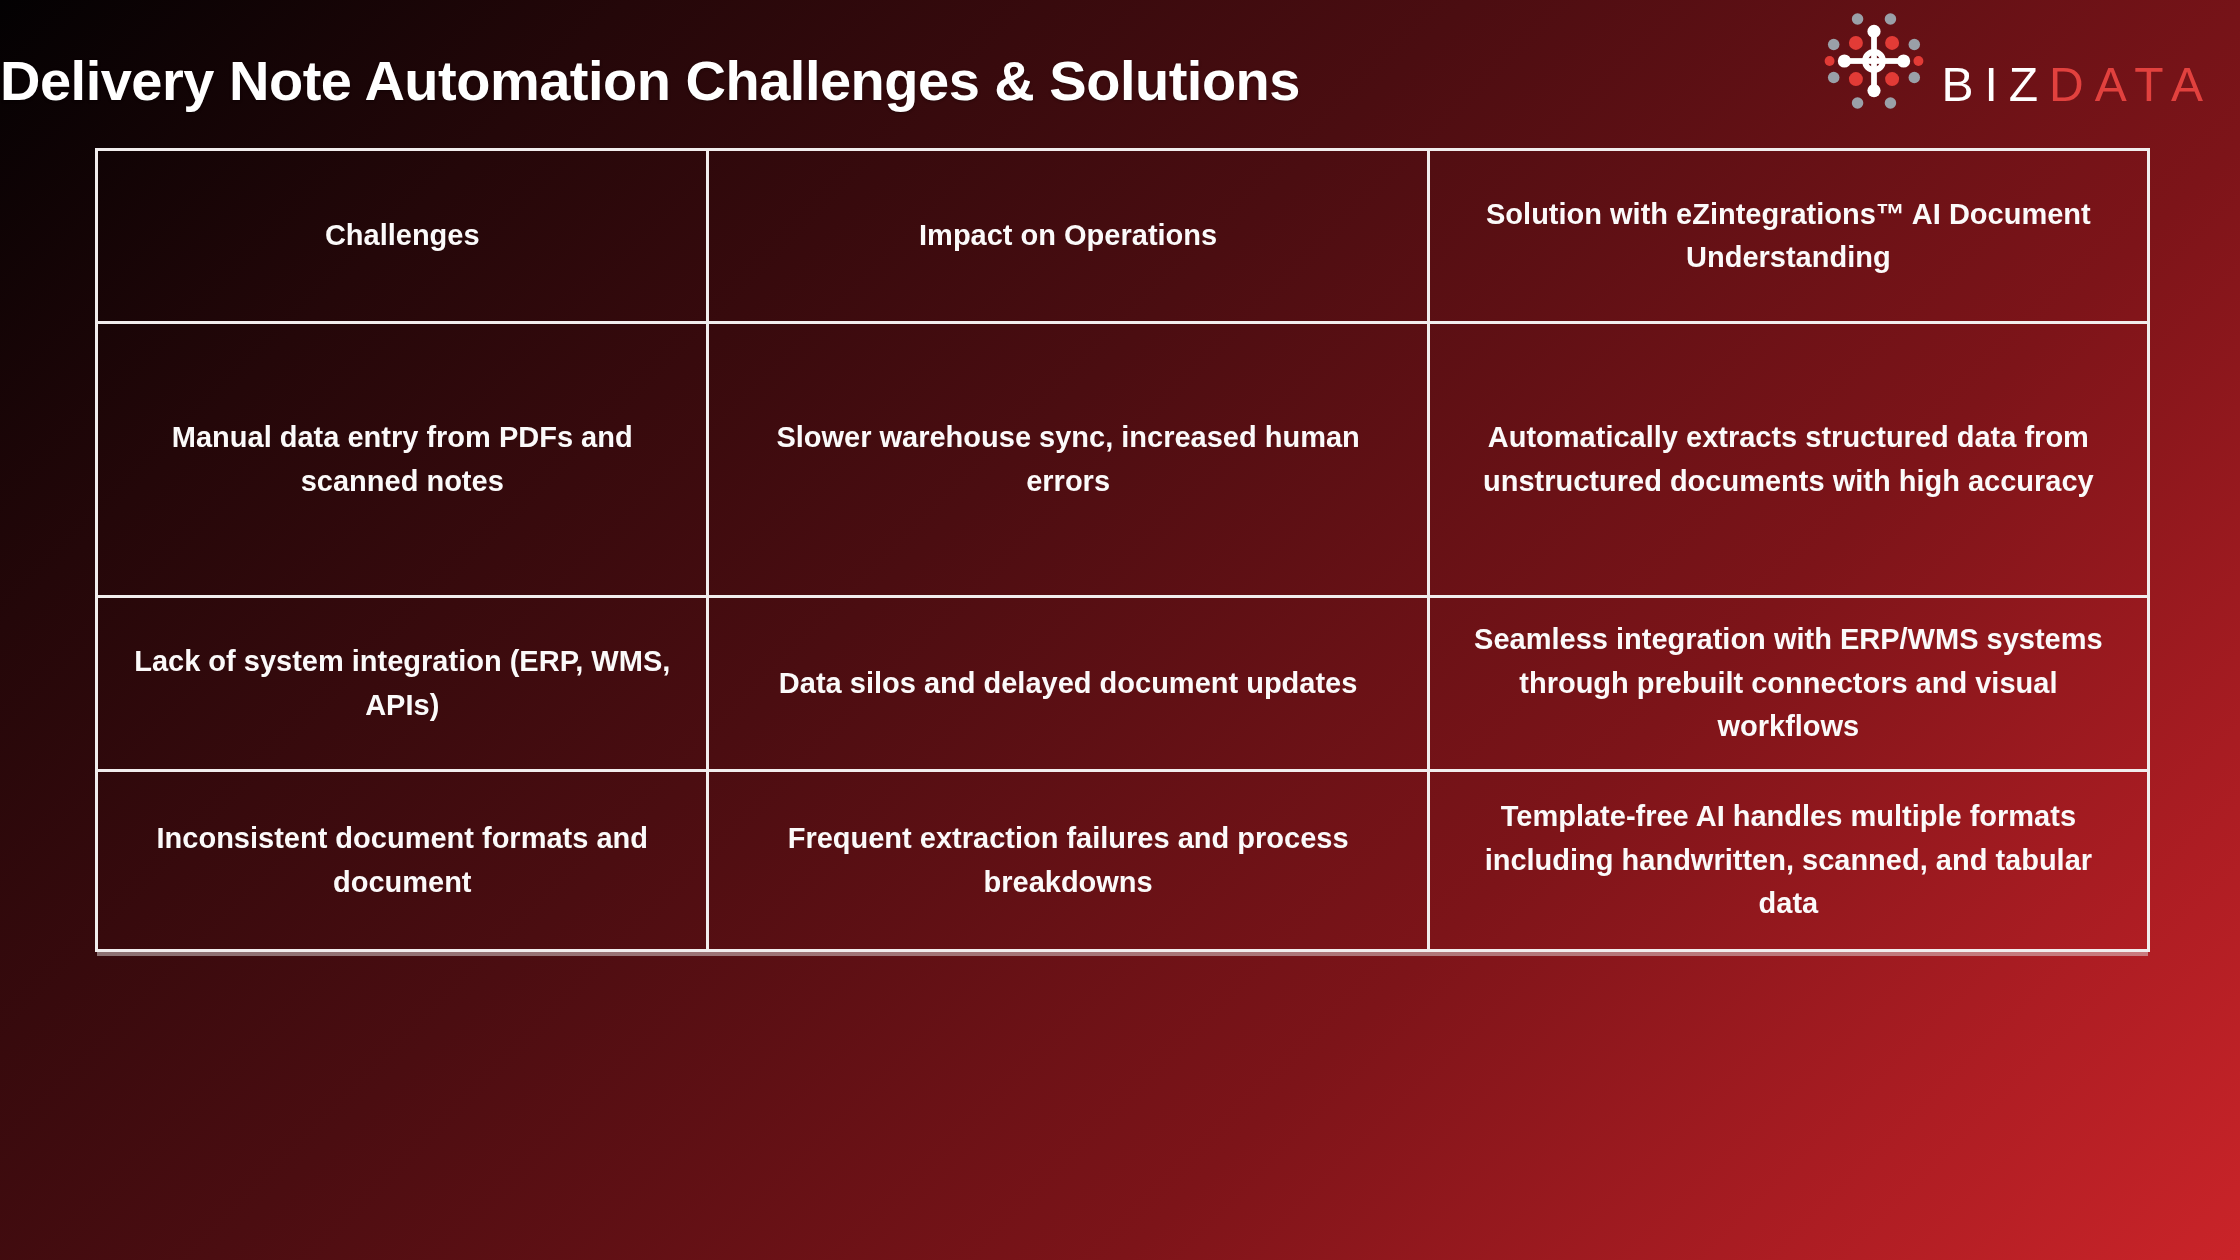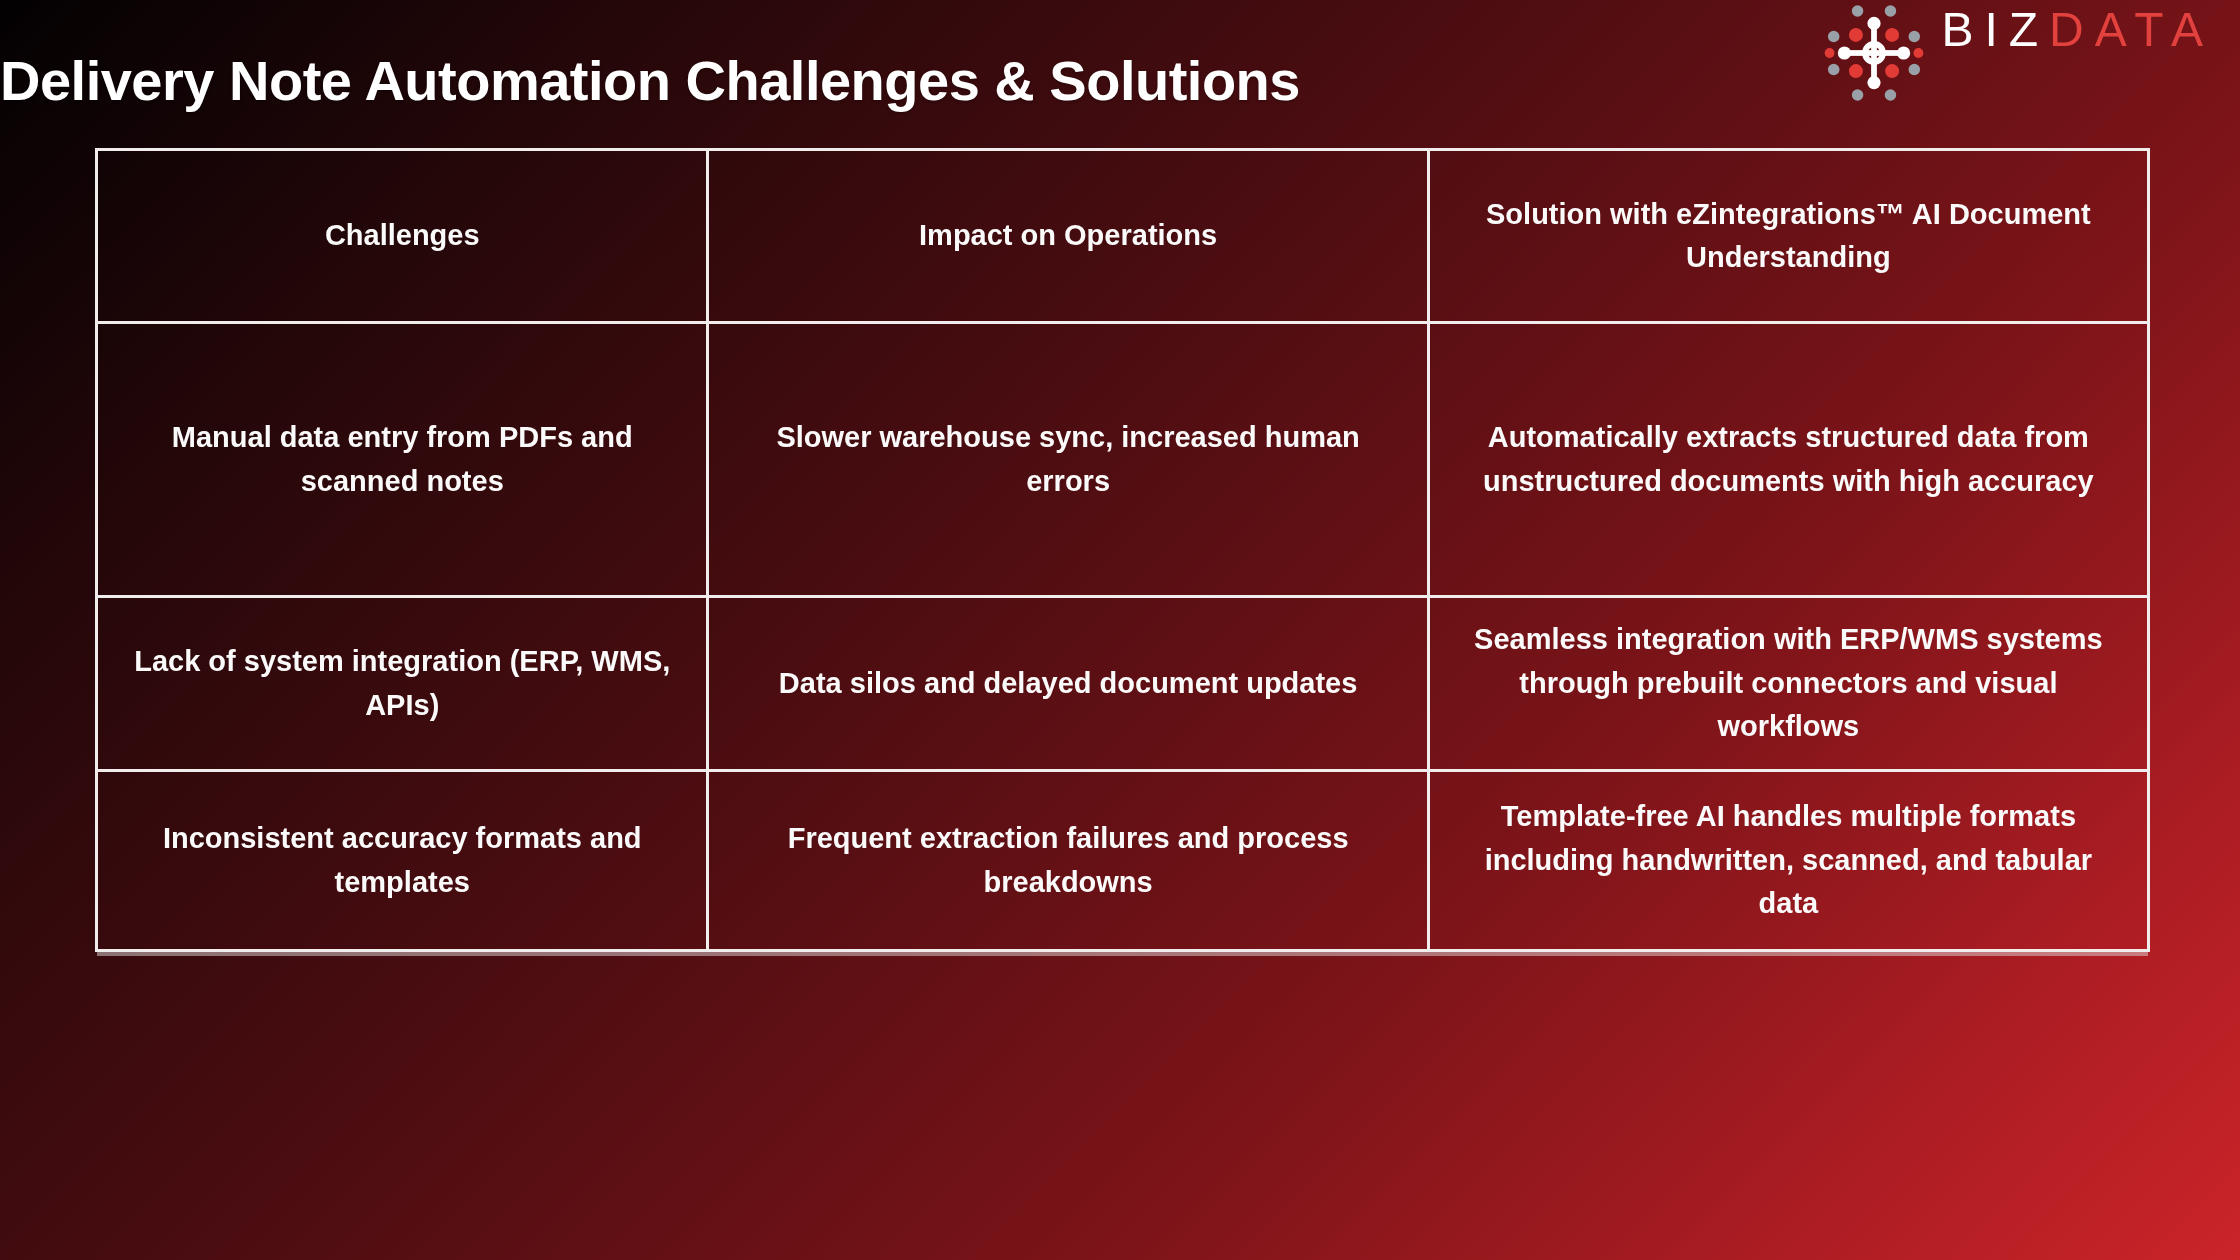--- a/index.html
+++ b/index.html
@@ -18,23 +18,23 @@
     top: 48px; left: 0; width: 100%;
     text-align: left;
     color: #ffffff;
     font-size: 56px;
     font-weight: 700;
     letter-spacing: -0.5px;
     text-shadow: 0 1px 3px rgba(0,0,0,0.35);
   }
   .logo {
     position: absolute;
-    top: 2px; right: 26px;
+    top: 10px; right: 26px;
     display: flex;
-    align-items: flex-start;
+    align-items: flex-end;
     gap: 16px;
   }
   .logo-icon { width: 102px; height: 102px; display: block; }
   .logo-word {
     font-size: 48px;
     font-weight: 400;
     letter-spacing: 11px;
     white-space: nowrap;
   }
   .logo-biz  { color: #ffffff; }
@@ -125,18 +125,18 @@
       <td>Manual data entry from PDFs and scanned notes</td>
       <td>Slower warehouse sync, increased human errors</td>
       <td>Automatically extracts structured data from unstructured documents with high accuracy</td>
     </tr>
     <tr class="row-1">
       <td>Lack of system integration (ERP, WMS, APIs)</td>
       <td>Data silos and delayed document updates</td>
       <td>Seamless integration with ERP/WMS systems through prebuilt connectors and visual workflows</td>
     </tr>
     <tr class="row-2">
-      <td>Inconsistent accuracy formats and templates</td>
+      <td>Inconsistent document formats and document</td>
       <td>Frequent extraction failures and process breakdowns</td>
       <td>Template-free AI handles multiple formats including handwritten, scanned, and tabular data</td>
     </tr>
   </tbody>
 </table>
 
 </body></html>

